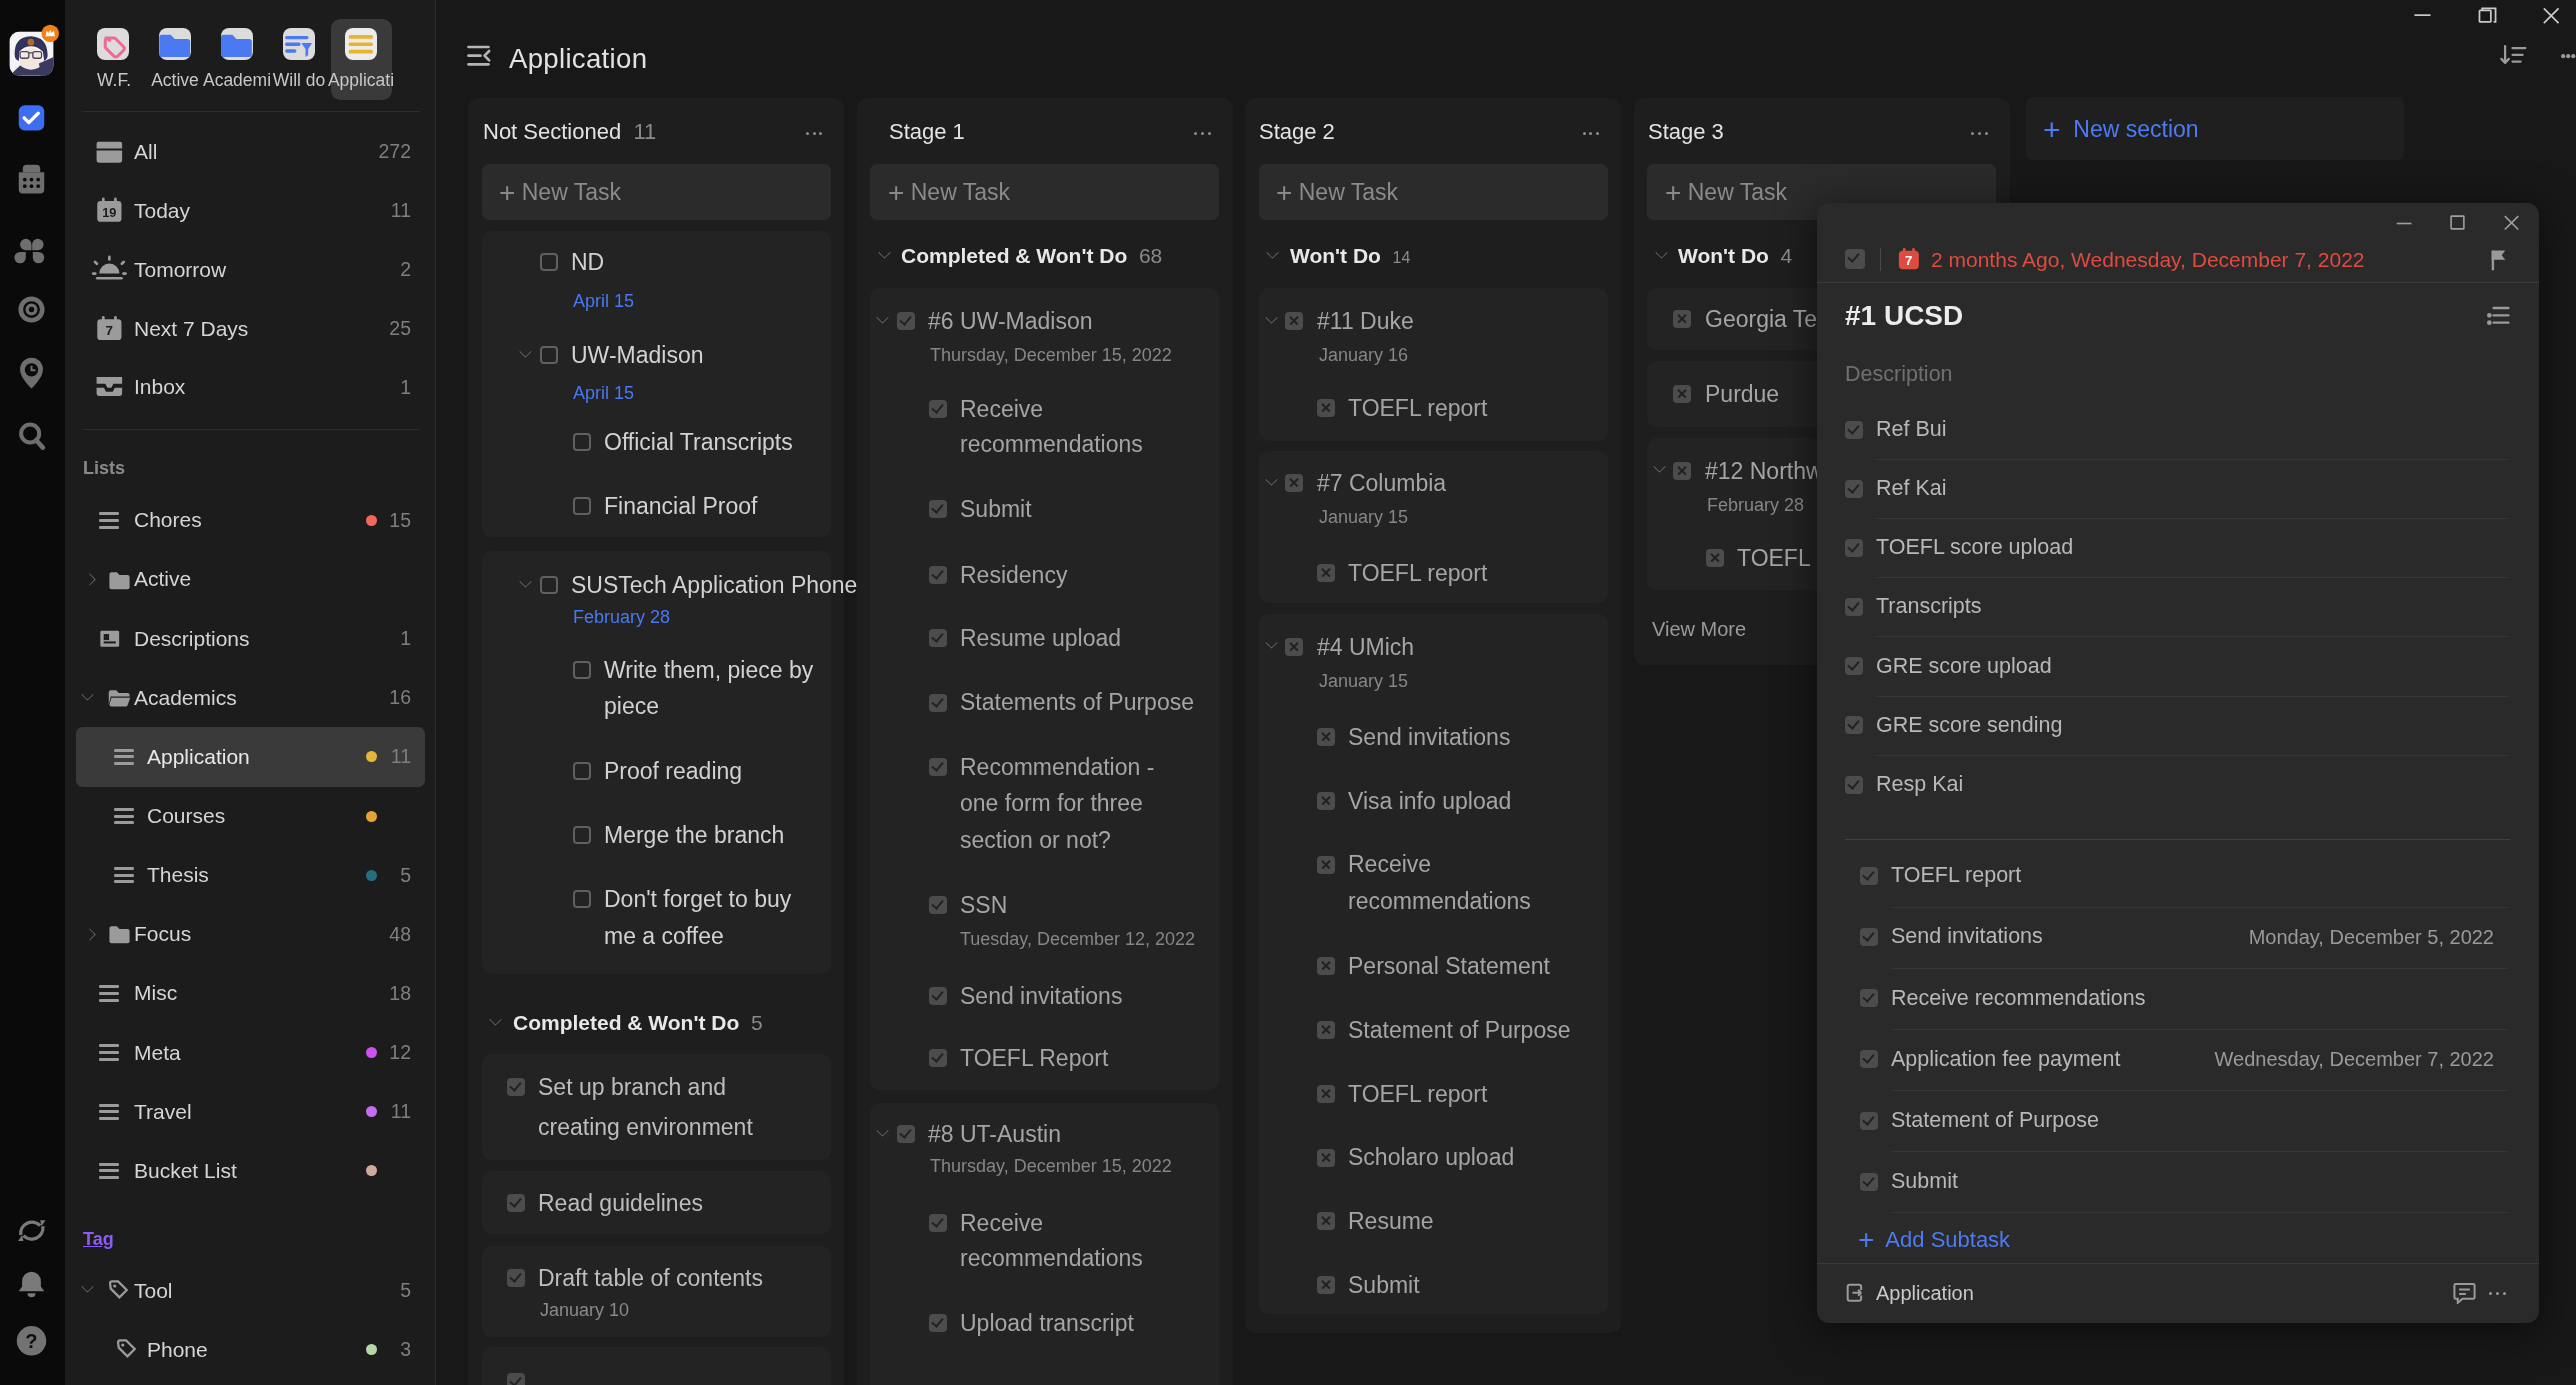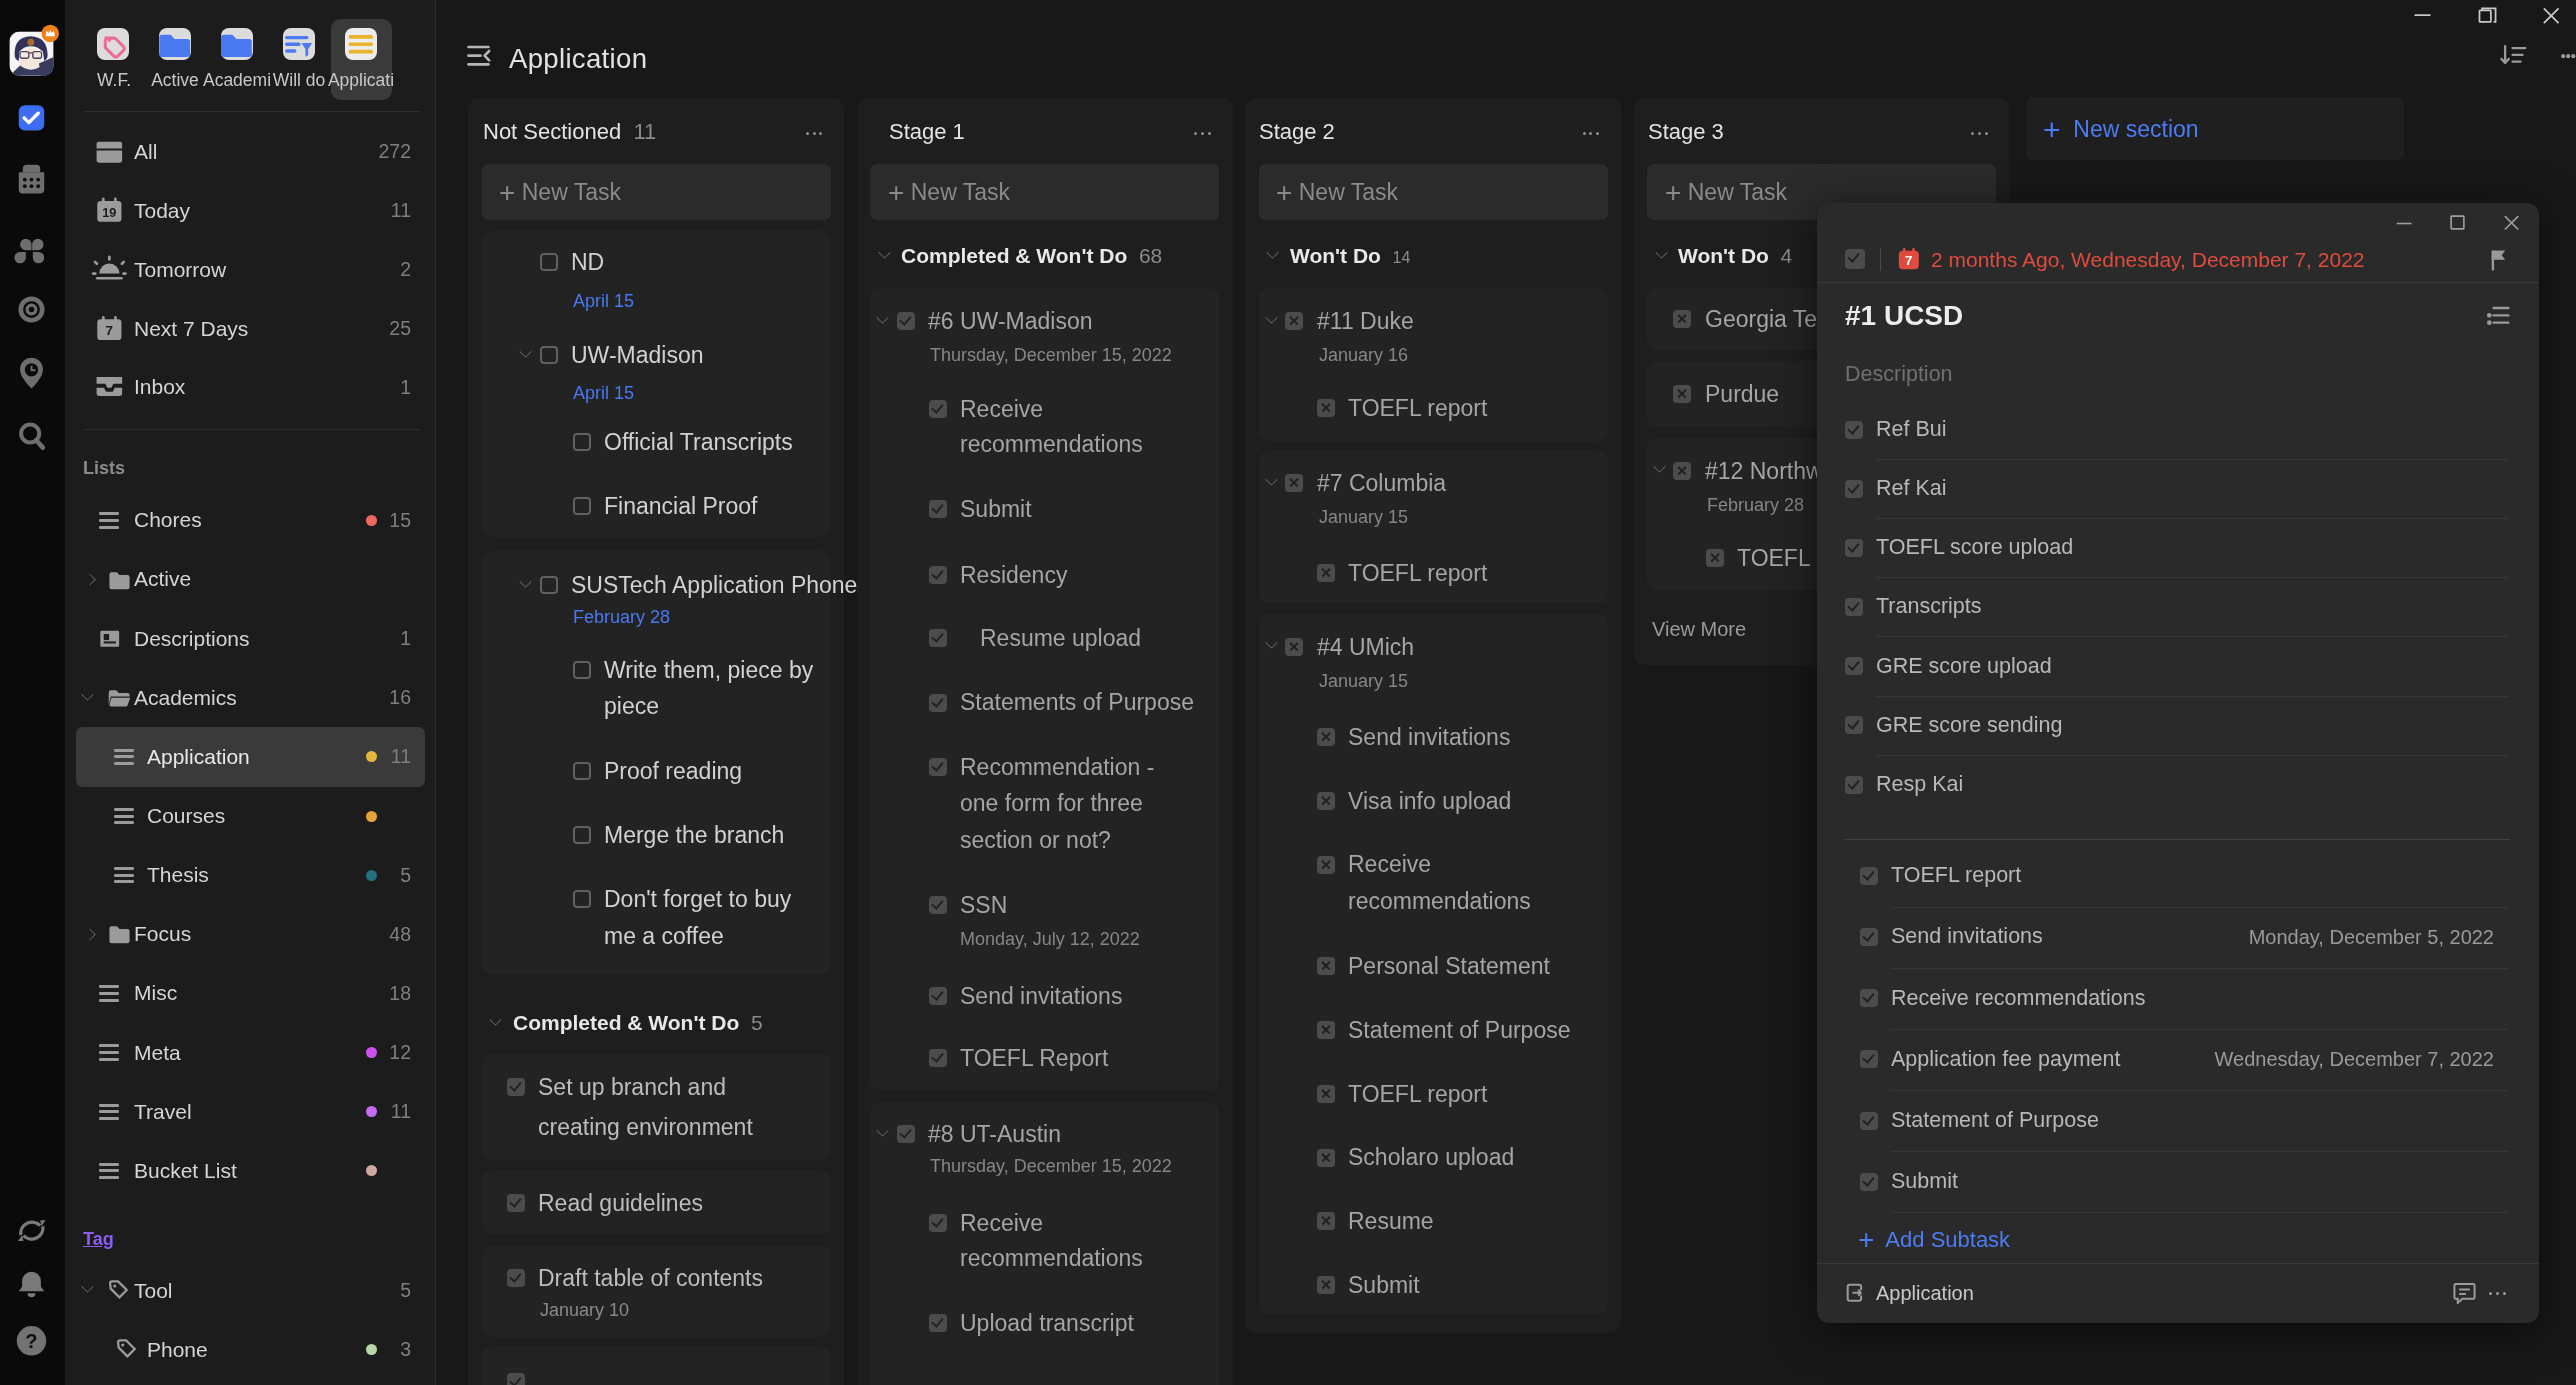--- a/index.html
+++ b/index.html
@@ -369,30 +369,30 @@
 <div class="tx" style="left:928px;top:298px;font-size:23px;line-height:46px;color:#a5a5a5;font-weight:400;">#6 UW-Madison</div>
 <div class="tx" style="left:930px;top:337px;font-size:18px;line-height:36px;color:#868686;font-weight:400;">Thursday, December 15, 2022</div>
 <div class="cbc" style="left:929px;top:400px;width:18px;height:18px;"></div>
 <div class="tx" style="left:960px;top:386px;font-size:23px;line-height:46px;color:#a5a5a5;font-weight:400;">Receive</div>
 <div class="tx" style="left:960px;top:421px;font-size:23px;line-height:46px;color:#a5a5a5;font-weight:400;">recommendations</div>
 <div class="cbc" style="left:929px;top:500px;width:18px;height:18px;"></div>
 <div class="tx" style="left:960px;top:486px;font-size:23px;line-height:46px;color:#a5a5a5;font-weight:400;">Submit</div>
 <div class="cbc" style="left:929px;top:566px;width:18px;height:18px;"></div>
 <div class="tx" style="left:960px;top:552px;font-size:23px;line-height:46px;color:#a5a5a5;font-weight:400;">Residency</div>
 <div class="cbc" style="left:929px;top:629px;width:18px;height:18px;"></div>
-<div class="tx" style="left:960px;top:615px;font-size:23px;line-height:46px;color:#a5a5a5;font-weight:400;margin-left:20px;">Resume upload</div>
+<div class="tx" style="left:960px;top:615px;font-size:23px;line-height:46px;color:#a5a5a5;font-weight:400;">Resume upload</div>
 <div class="cbc" style="left:929px;top:694px;width:18px;height:18px;"></div>
 <div class="tx" style="left:960px;top:679px;font-size:23px;line-height:46px;color:#a5a5a5;font-weight:400;">Statements of Purpose</div>
 <div class="cbc" style="left:929px;top:758px;width:18px;height:18px;"></div>
 <div class="tx" style="left:960px;top:744px;font-size:23px;line-height:46px;color:#a5a5a5;font-weight:400;">Recommendation -</div>
 <div class="tx" style="left:960px;top:780px;font-size:23px;line-height:46px;color:#a5a5a5;font-weight:400;">one form for three</div>
 <div class="tx" style="left:960px;top:817px;font-size:23px;line-height:46px;color:#a5a5a5;font-weight:400;">section or not?</div>
 <div class="cbc" style="left:929px;top:896px;width:18px;height:18px;"></div>
 <div class="tx" style="left:960px;top:882px;font-size:23px;line-height:46px;color:#a5a5a5;font-weight:400;">SSN</div>
-<div class="tx" style="left:960px;top:921px;font-size:18px;line-height:36px;color:#868686;font-weight:400;">Monday, July 12, 2022</div>
+<div class="tx" style="left:960px;top:921px;font-size:18px;line-height:36px;color:#868686;font-weight:400;">Tuesday, December 12, 2022</div>
 <div class="cbc" style="left:929px;top:987px;width:18px;height:18px;"></div>
 <div class="tx" style="left:960px;top:973px;font-size:23px;line-height:46px;color:#a5a5a5;font-weight:400;">Send invitations</div>
 <div class="cbc" style="left:929px;top:1049px;width:18px;height:18px;"></div>
 <div class="tx" style="left:960px;top:1035px;font-size:23px;line-height:46px;color:#a5a5a5;font-weight:400;">TOEFL Report</div>
 <div style="position:absolute;left:870px;top:1103px;width:349px;height:305px;background:#232323;border-radius:9.4px;"></div>
 <div style="position:absolute;left:878px;top:1126px;width:8px;height:8px;border-right:1.7px solid #8f8f8f;border-bottom:1.7px solid #8f8f8f;transform:rotate(45deg);border-radius:0.7px;"></div>
 <div class="cbc" style="left:897px;top:1125px;width:18px;height:18px;"></div>
 <div class="tx" style="left:928px;top:1111px;font-size:23px;line-height:46px;color:#a5a5a5;font-weight:400;">#8 UT-Austin</div>
 <div class="tx" style="left:930px;top:1148px;font-size:18px;line-height:36px;color:#868686;font-weight:400;">Thursday, December 15, 2022</div>
 <div class="cbc" style="left:929px;top:1214px;width:18px;height:18px;"></div>

